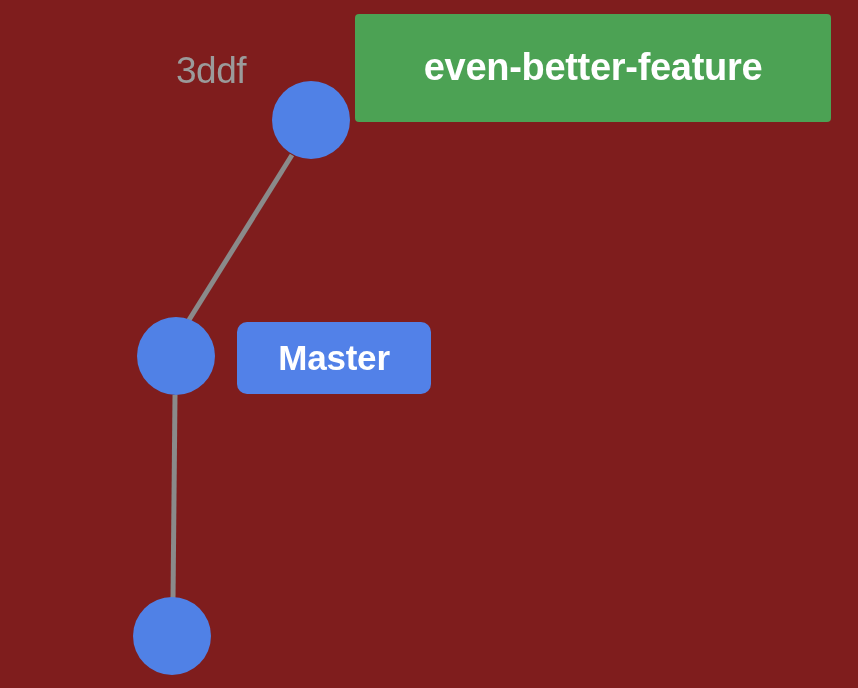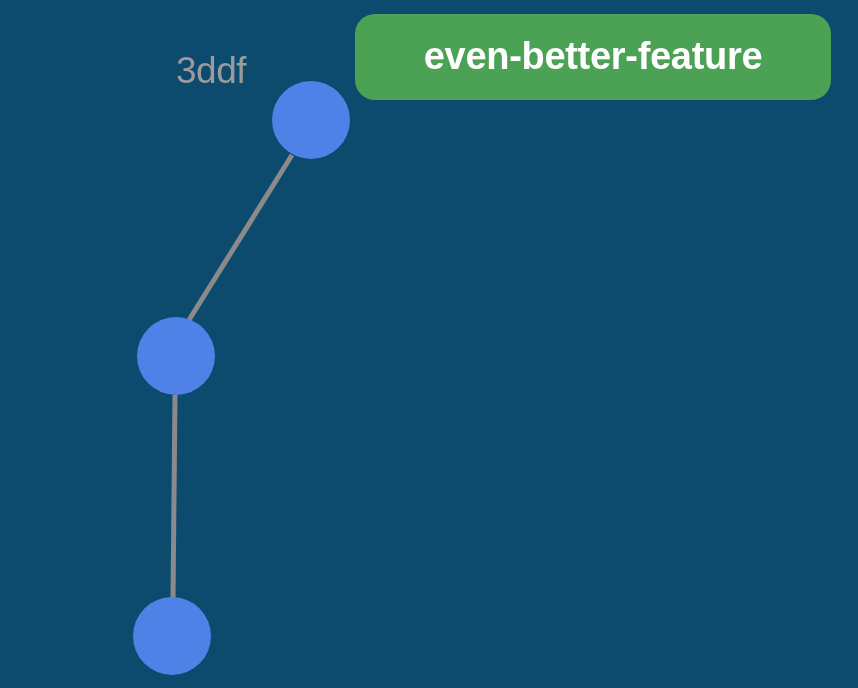--- a/index.html
+++ b/index.html
@@ -43,55 +43,56 @@
     color: #ffffff;
     font-weight: bold;
     white-space: nowrap;
     box-sizing: border-box;
     line-height: 1;
   }
   #badge-feature {
     left: 355px;
     top: 14px;
     width: 476px;
-    height: 86px;
+    height: 108px;
     background: #4CA254;
-    border-radius: 20px;
+    border-radius: 4px;
     font-size: 38px;
     letter-spacing: -0.3px;
     padding-bottom: 3px;
   }
   #badge-master {
     left: 237px;
     top: 322px;
     width: 194px;
     height: 72px;
     background: #5281E8;
     border-radius: 10px;
     font-size: 35px;
     letter-spacing: -0.2px;
     padding-bottom: 2px;
   }
 </style>
 </head>
 <body>
 
-<div id="canvas" style="background: #0c4a6e;">
+<div id="canvas" style="background: #7f1d1d;">
 
   <svg id="graph-svg" viewBox="0 0 858 688" xmlns="http://www.w3.org/2000/svg">
     <g id="edges-group">
         <line x1="189" y1="320" x2="292" y2="155" stroke="#8A8A8A" stroke-width="5" stroke-linecap="butt"></line>
         <line x1="175" y1="395" x2="173" y2="600" stroke="#8A8A8A" stroke-width="5" stroke-linecap="butt"></line>
       </g>
     <g id="nodes-group">
         <circle cx="311" cy="120" r="39" fill="#5081E6"></circle>
         <circle cx="176" cy="356" r="39" fill="#5081E6"></circle>
         <circle cx="172" cy="636" r="39" fill="#5081E6"></circle>
       </g>
   </svg>
 
   <div class="commit-label" id="label-3ddf" style="left: 176px; top: 52px; color: rgb(155, 155, 155);">3ddf</div>
 
 
   <div class="branch-badge" id="badge-feature" style="background: rgb(76, 162, 84); color: rgb(255, 255, 255);">even-better-feature</div>
 
+  <div class="branch-badge" id="badge-master" style="background: rgb(82, 129, 232); color: rgb(255, 255, 255);">Master</div>
 
 </div>
 
 </body></html>

